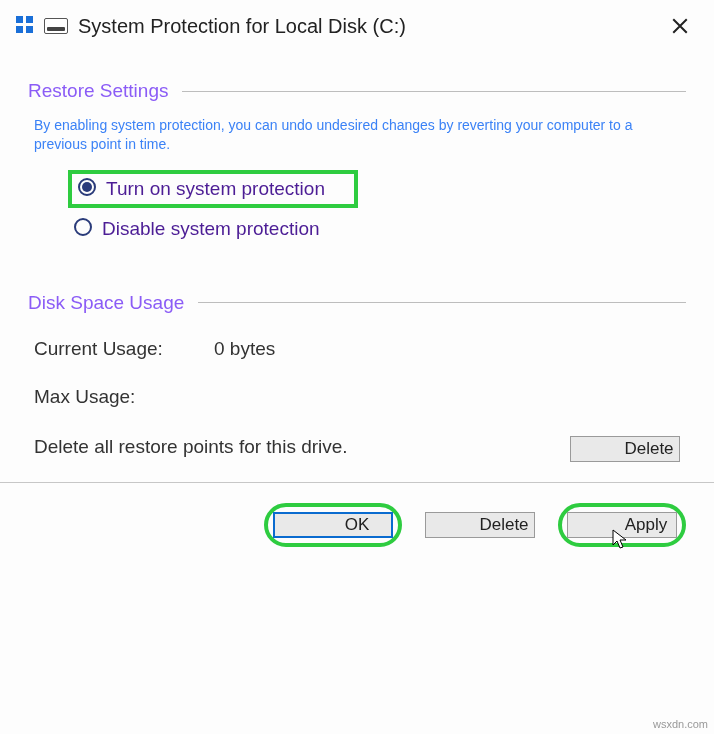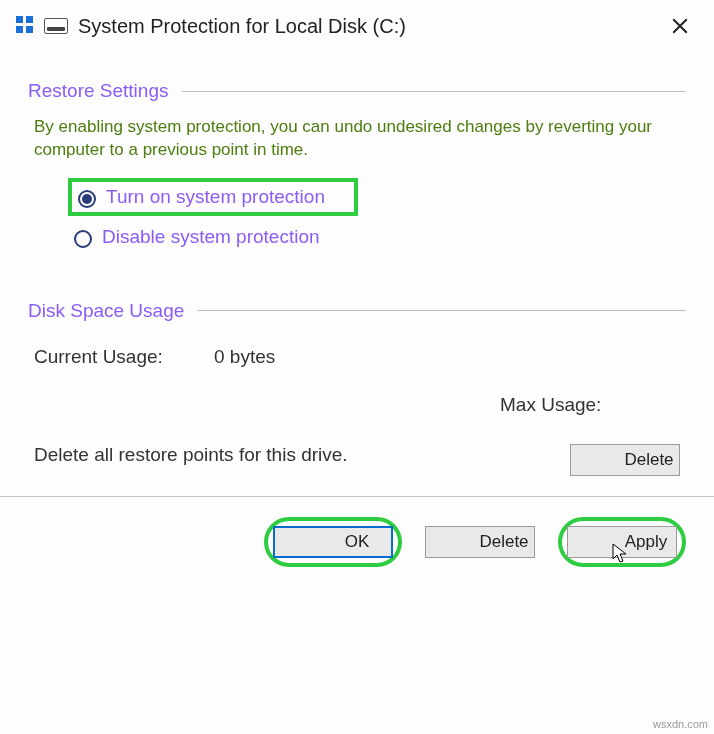--- a/index.html
+++ b/index.html
@@ -13,38 +13,38 @@
     .app-icon .sq.d { left: 12px; top: 10px; }
     .disk-icon { width: 24px; height: 16px; margin-right: 10px; background: #fff; border: 1px solid #555; border-radius: 2px; position: relative; }
     .disk-icon::after { content: ""; position: absolute; left: 2px; right: 2px; bottom: 2px; height: 4px; background: #444; border-radius: 1px; }
     .title-text { font-size: 20px; color: #222; flex: 1; }
     .close-btn { width: 40px; height: 32px; display: flex; align-items: center; justify-content: center; cursor: pointer; }
     .close-btn svg { width: 18px; height: 18px; }
     .content { padding: 10px 28px 0 28px; }
     .section-head { display: flex; align-items: center; margin-top: 20px; margin-bottom: 14px; }
     .section-head span { font-size: 19px; color: #8b5cf6; padding-right: 14px; white-space: nowrap; }
     .section-head .rule { flex: 1; height: 1px; background: #bdbdbd; }
-    .desc { font-size: 17px; color: #4d7c0f; line-height: 1.35; margin: 0 6px 16px 6px; }
-    .radio-row { display: flex; align-items: flex-end; margin: 6px 0 6px 40px; padding: 4px 6px; font-size: 19px; color: #8b5cf6; cursor: pointer; }
+    .desc { font-size: 14px; color: #3b82f6; line-height: 1.35; margin: 0 6px 16px 6px; }
+    .radio-row { display: flex; align-items: flex-start; margin: 6px 0 6px 40px; padding: 4px 6px; font-size: 19px; color: #4c1d95; cursor: pointer; }
     .radio-row.highlighted { border: 4px solid #2ecc40; width: 290px; }
     .radio { width: 18px; height: 18px; border: 2px solid #2a3b7a; border-radius: 50%; margin-right: 10px; position: relative; flex-shrink: 0; }
     .radio.checked::after { content: ""; position: absolute; left: 2px; top: 2px; width: 10px; height: 10px; background: #2a3b7a; border-radius: 50%; }
     .usage-row { display: flex; align-items: center; margin: 24px 6px; font-size: 19px; color: #333; }
     .usage-label { width: 180px; }
-    .slider-row { display: flex; align-items: flex-end; margin: 10px 6px 4px 6px; flex-direction: column; }
+    .slider-row { display: flex; align-items: flex-start; margin: 10px 6px 4px 6px; flex-direction: column; }
     .slider-label { width: 180px; font-size: 19px; color: #333; padding-top: 2px; }
     .slider-wrap { flex: 1; padding-right: 20px; }
     .slider-track { position: relative; height: 4px; background: #8a8a8a; border-radius: 2px; margin-top: 12px; }
     .slider-thumb { position: absolute; left: 8px; top: -10px; width: 14px; height: 24px; background: #0a84ff; border-radius: 2px; cursor: pointer; }
     .slider-ticks { display: flex; justify-content: space-between; margin-top: 4px; }
     .slider-ticks i { width: 1px; height: 6px; background: #999; display: block; }
     .slider-value { text-align: center; font-size: 19px; color: #333; margin-top: 18px; }
     .delete-row { display: flex; align-items: flex-start; margin: 28px 6px 8px 6px; gap: 20px; }
     .delete-text { flex: 1; font-size: 19px; color: #333; }
-    .wbtn { min-width: 110px; height: 32px; background: #e9e9e9; border: 1px solid #9a9a9a; font-size: 17px; color: #222; display: inline-flex; align-items: center; justify-content: center; cursor: pointer; position: relative; padding-left: 48px; }
+    .wbtn { min-width: 110px; height: 26px; background: #e9e9e9; border: 1px solid #9a9a9a; font-size: 17px; color: #222; display: inline-flex; align-items: center; justify-content: center; cursor: pointer; position: relative; padding-left: 48px; }
     .footer-sep { height: 1px; background: #c7c7c7; margin: 20px 0 0 0; }
     .footer { display: flex; gap: 18px; justify-content: flex-end; padding: 20px 28px 20px 28px; align-items: center; }
     .btn-shell { padding: 5px; border-radius: 26px; }
     .btn-shell.green { border: 4px solid #2ecc40; }
     .wbtn.primary { border: 2px solid #0a6bcf; }
     .cursor { position: absolute; width: 16px; height: 22px; pointer-events: none; }
     .watermark { position: absolute; right: 6px; bottom: 4px; font-size: 11px; color: #999; }
   </style>
 </head>
 <body>

